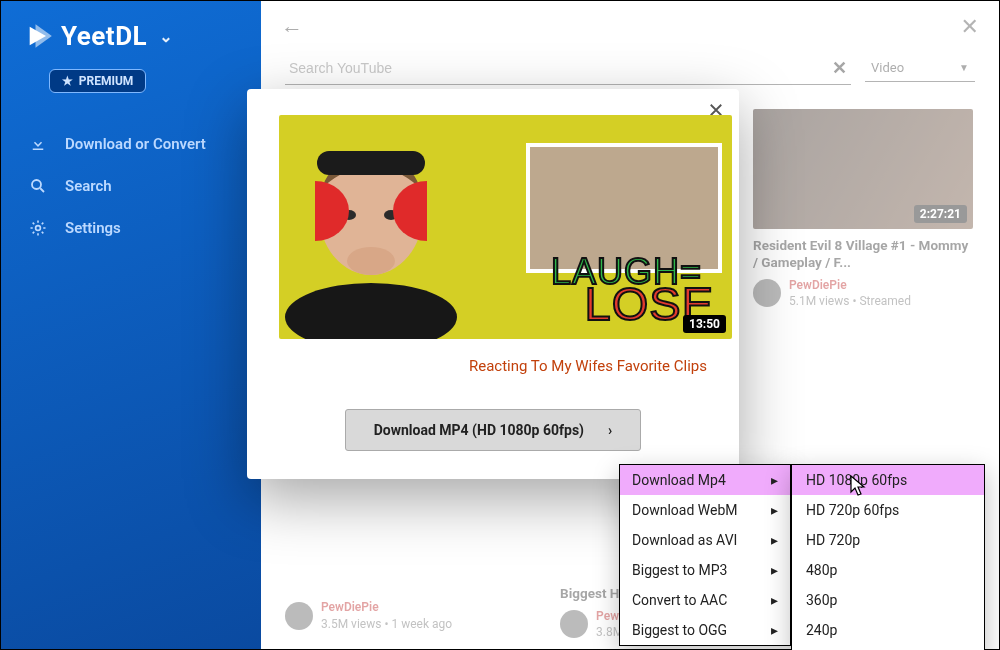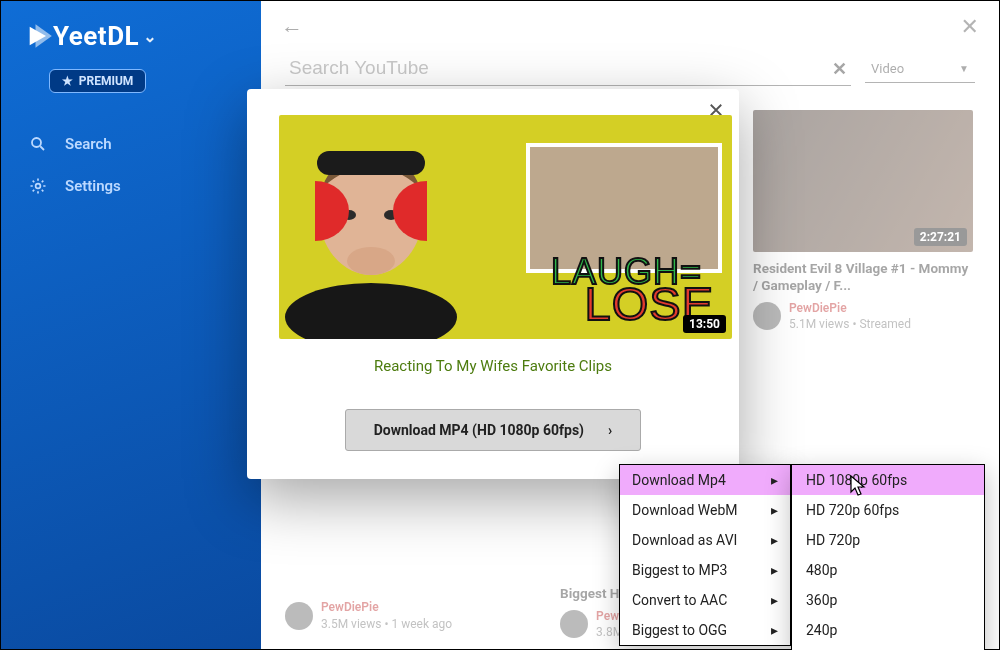--- a/index.html
+++ b/index.html
@@ -2,55 +2,55 @@
 <html><head>
 <meta charset="utf-8">
 <style>
   * { box-sizing: border-box; margin: 0; padding: 0; }
   body { font-family: -apple-system, BlinkMacSystemFont, "Segoe UI", Roboto, Arial, sans-serif; width:1000px; height:650px; overflow:hidden; }
 
   .frame { width:1000px; height:650px; border:1px solid #000; position:relative; display:flex; background:#fff; }
 
   
   .sidebar { width:260px; height:100%; background:linear-gradient(160deg,#0f6dd6 0%,#0a4aa0 100%); color:#fff; display:flex; flex-direction:column; padding:20px 0; }
-  .brand { display:flex; align-items:center; padding:0 24px 10px 24px; font-weight:700; font-size:26px; letter-spacing:0.5px; }
+  .brand { display:flex; align-items:center; gap:8px; padding:0 24px 10px 24px; font-weight:700; font-size:26px; letter-spacing:0.5px; }
   .brand svg { flex:none; }
   .chev { font-size:16px; opacity:.9; margin-left:4px;}
   .premium { margin:8px 0 30px 48px; background:#003a86; border:1px solid #7fb8ff; border-radius:6px; padding:4px 12px; font-size:12px; font-weight:700; color:#cfe4ff; display:inline-flex; align-items:center; gap:6px; width:fit-content;}
   .nav-item { display:flex; align-items:center; gap:18px; padding:12px 28px; color:#bcd9ff; font-size:15px; font-weight:600; cursor:pointer;}
   .nav-item svg { flex:none; }
 
   
   .main { flex:1; height:100%; position:relative; background:#fff; }
   .topbar { display:flex; align-items:center; padding:12px 20px; gap:12px;}
   .search-row { display:flex; align-items:center; padding:0 24px; gap:14px; }
   .search-input-wrap { flex:1; border-bottom:1px solid #444; display:flex; align-items:center; padding:6px 4px;}
-  .search-input { flex:1; border:none; outline:none; font-size:19px; color:#222;}
+  .search-input { flex:1; border:none; outline:none; font-size:14px; color:#222;}
   .select-wrap { width:110px; border-bottom:1px solid #444; display:flex; align-items:center; justify-content:space-between; font-size:13px; color:#333; padding:6px 6px;}
   .results { padding:18px 24px; display:flex; gap:20px; }
   .card { width:220px; }
-  .thumb { width:220px; height:142px; background:#333; border-radius:2px; position:relative;}
+  .thumb { width:220px; height:120px; background:#333; border-radius:2px; position:relative;}
   .dur { position:absolute; right:6px; bottom:6px; background:#000; color:#fff; font-size:12px; font-weight:700; padding:2px 6px; border-radius:3px;}
   .card-title { font-size:13.5px; font-weight:700; color:#222; margin-top:8px; line-height:1.25; }
   .card-meta-row { display:flex; align-items:center; gap:8px; margin-top:6px;}
   .ava { width:28px; height:28px; border-radius:50%; background:#555;}
   .card-meta { font-size:12px; color:#666; line-height:1.35;}
   .card-meta .ch { font-weight:600; color:#b91c1c;}
 
   .overlay { position:absolute; left:260px; right:0; top:0; bottom:0; background:rgba(255,255,255,.6);}
 
   
   .modal { position:absolute; left:246px; top:88px; width:492px; background:#fff; border-radius:4px; box-shadow:0 20px 60px rgba(0,0,0,.35); padding:26px 32px 28px 32px;}
   .modal-close { position:absolute; right:14px; top:12px; cursor:pointer; color:#555;}
   .modal-thumb { width:453px; height:224px; background:#d4cf25; margin:0 auto; position:relative; border-radius:2px; overflow:hidden;}
   .mt-inset { position:absolute; right:10px; top:28px; width:196px; height:130px; background:#bda88e; border:4px solid #fff;}
   .mt-person { position:absolute; left:0; bottom:0; width:200px; height:210px; }
   .mt-text1 { position:absolute; right:30px; bottom:46px; font-family:Impact,Arial Black,sans-serif; font-size:36px; color:#2fb84a; -webkit-text-stroke:2px #111; letter-spacing:1px;}
   .mt-text2 { position:absolute; right:18px; bottom:8px; font-family:Impact,Arial Black,sans-serif; font-size:47px; color:#e23b2e; -webkit-text-stroke:2px #111; letter-spacing:1px;}
-  .modal-vid-title { text-align:center; font-size:15px; color:#4d7c0f; margin:18px 0 34px 0;}
+  .modal-vid-title { text-align:right; font-size:15px; color:#c2410c; margin:18px 0 34px 0;}
   .dl-main { width:296px; margin:0 auto; display:flex; align-items:center; justify-content:center; gap:24px; padding:12px 16px; border:1px solid #aaa; background:#d9d9d9; border-radius:3px; font-size:14px; font-weight:700; color:#222; cursor:pointer;}
   .modal-actions { display:flex; gap:14px; justify-content:center; margin-top:48px;}
   .btn { width:180px; padding:10px 0; text-align:center; font-size:14px; font-weight:700; border-radius:3px; cursor:pointer;}
   .btn-cancel { background:#fff; border:1.5px solid #000; color:#000;}
   .btn-download { background:#000; border:1.5px solid #000; color:#fff;}
 
   
   .menu { position:absolute; background:#fff; border:1px solid #000; box-shadow:0 8px 24px rgba(0,0,0,.25); font-size:14px; color:#222;}
   .menu1 { left:618px; top:463px; width:172px;}
   .menu-item { display:flex; align-items:center; justify-content:space-between; padding:7px 12px; cursor:pointer;}
@@ -73,20 +73,26 @@
           <path fill="#fff" opacity=".55" d="M9 2l14 10L9 22z"></path>
         </svg>
       <span>YeetDL</span>
       <span class="chev">⌄</span>
     </div>
     <div class="premium">
       <span>★</span>
       <span>PREMIUM</span>
     </div>
 
+    <div class="nav-item">
+      <svg width="18" height="18" viewBox="0 0 24 24">
+          <path fill="#bcd9ff" d="M12 3v10l4-4 1.4 1.4L12 16 6.6 10.4 8 9l4 4V3h0zM5 18h14v2H5z"></path>
+        </svg>
+      <span>Download or Convert</span>
+    </div>
     <div class="nav-item">
       <svg width="18" height="18" viewBox="0 0 24 24">
           <circle cx="10" cy="10" r="6" fill="none" stroke="#bcd9ff" stroke-width="2.4"></circle>
           <path stroke="#bcd9ff" stroke-width="2.4" d="M15 15l5 5"></path>
         </svg>
       <span>Search</span>
     </div>
     <div class="nav-item">
       <svg width="18" height="18" viewBox="0 0 24 24">
           <circle cx="12" cy="12" r="3.2" fill="none" stroke="#bcd9ff" stroke-width="2.2"></circle>

